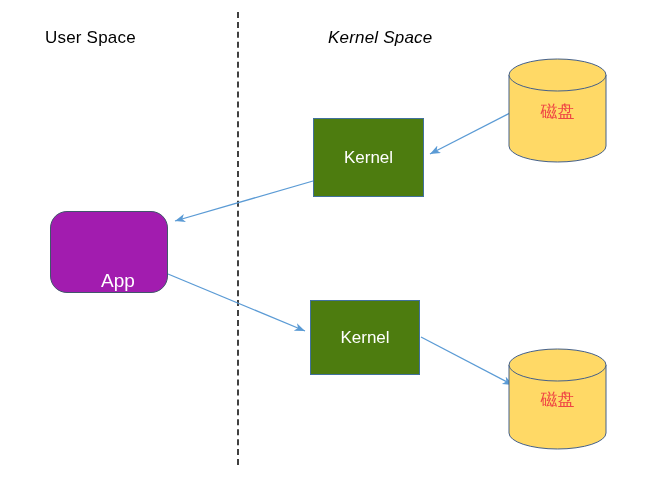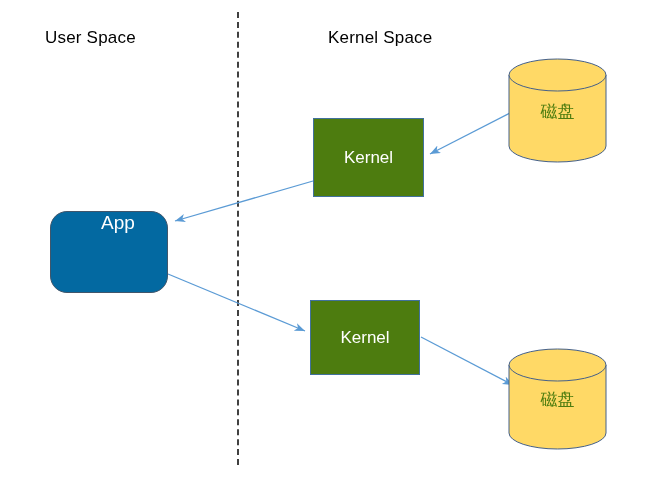--- a/index.html
+++ b/index.html
@@ -17,43 +17,43 @@
   }
   .region-label {
     position: absolute;
     color: #000000;
     font-size: 17px;
     font-weight: 400;
     letter-spacing: 0.2px;
     white-space: nowrap;
   }
   #label-user-space { left: 45px; top: 28px; }
-  #label-kernel-space { left: 328px; top: 28px; }
+  #label-kernel-space { left: 328px; top: 28px; font-style: italic; }
 
   #divider {
     position: absolute;
     left: 237px;
     top: 12px;
     width: 0;
     height: 453px;
     border-left: 2px dashed #404040;
   }
 
   .app-box {
     position: absolute;
     left: 50px;
     top: 211px;
     width: 118px;
     height: 82px;
-    background: #0369a1;
+    background: #a21caf;
     border: 1px solid #41566B;
     border-radius: 17px;
     box-sizing: border-box;
     display: flex;
-    align-items: flex-start;
+    align-items: flex-end;
     justify-content: center;
     color: #ffffff;
     font-size: 19px;
     padding-left: 18px;
   }
 
   .kernel-box {
     position: absolute;
     background: #4d7c0f;
     border: 1px solid #41719C;
@@ -74,21 +74,21 @@
   #disk-top { left: 508px; top: 58px; height: 105px; }
   #disk-bottom { left: 508px; top: 348px; height: 102px; }
   .cylinder svg { display: block; width: 100%; height: 100%; }
   .cylinder .cyl-label {
     position: absolute;
     left: 0;
     right: 0;
     top: 50%;
     transform: translateY(-46%);
     text-align: center;
-    color: #4d7c0f;
+    color: #ef4444;
     font-size: 17px;
     pointer-events: none;
   }
 
   #arrow-layer {
     position: absolute;
     left: 0;
     top: 0;
     width: 672px;
     height: 497px;

